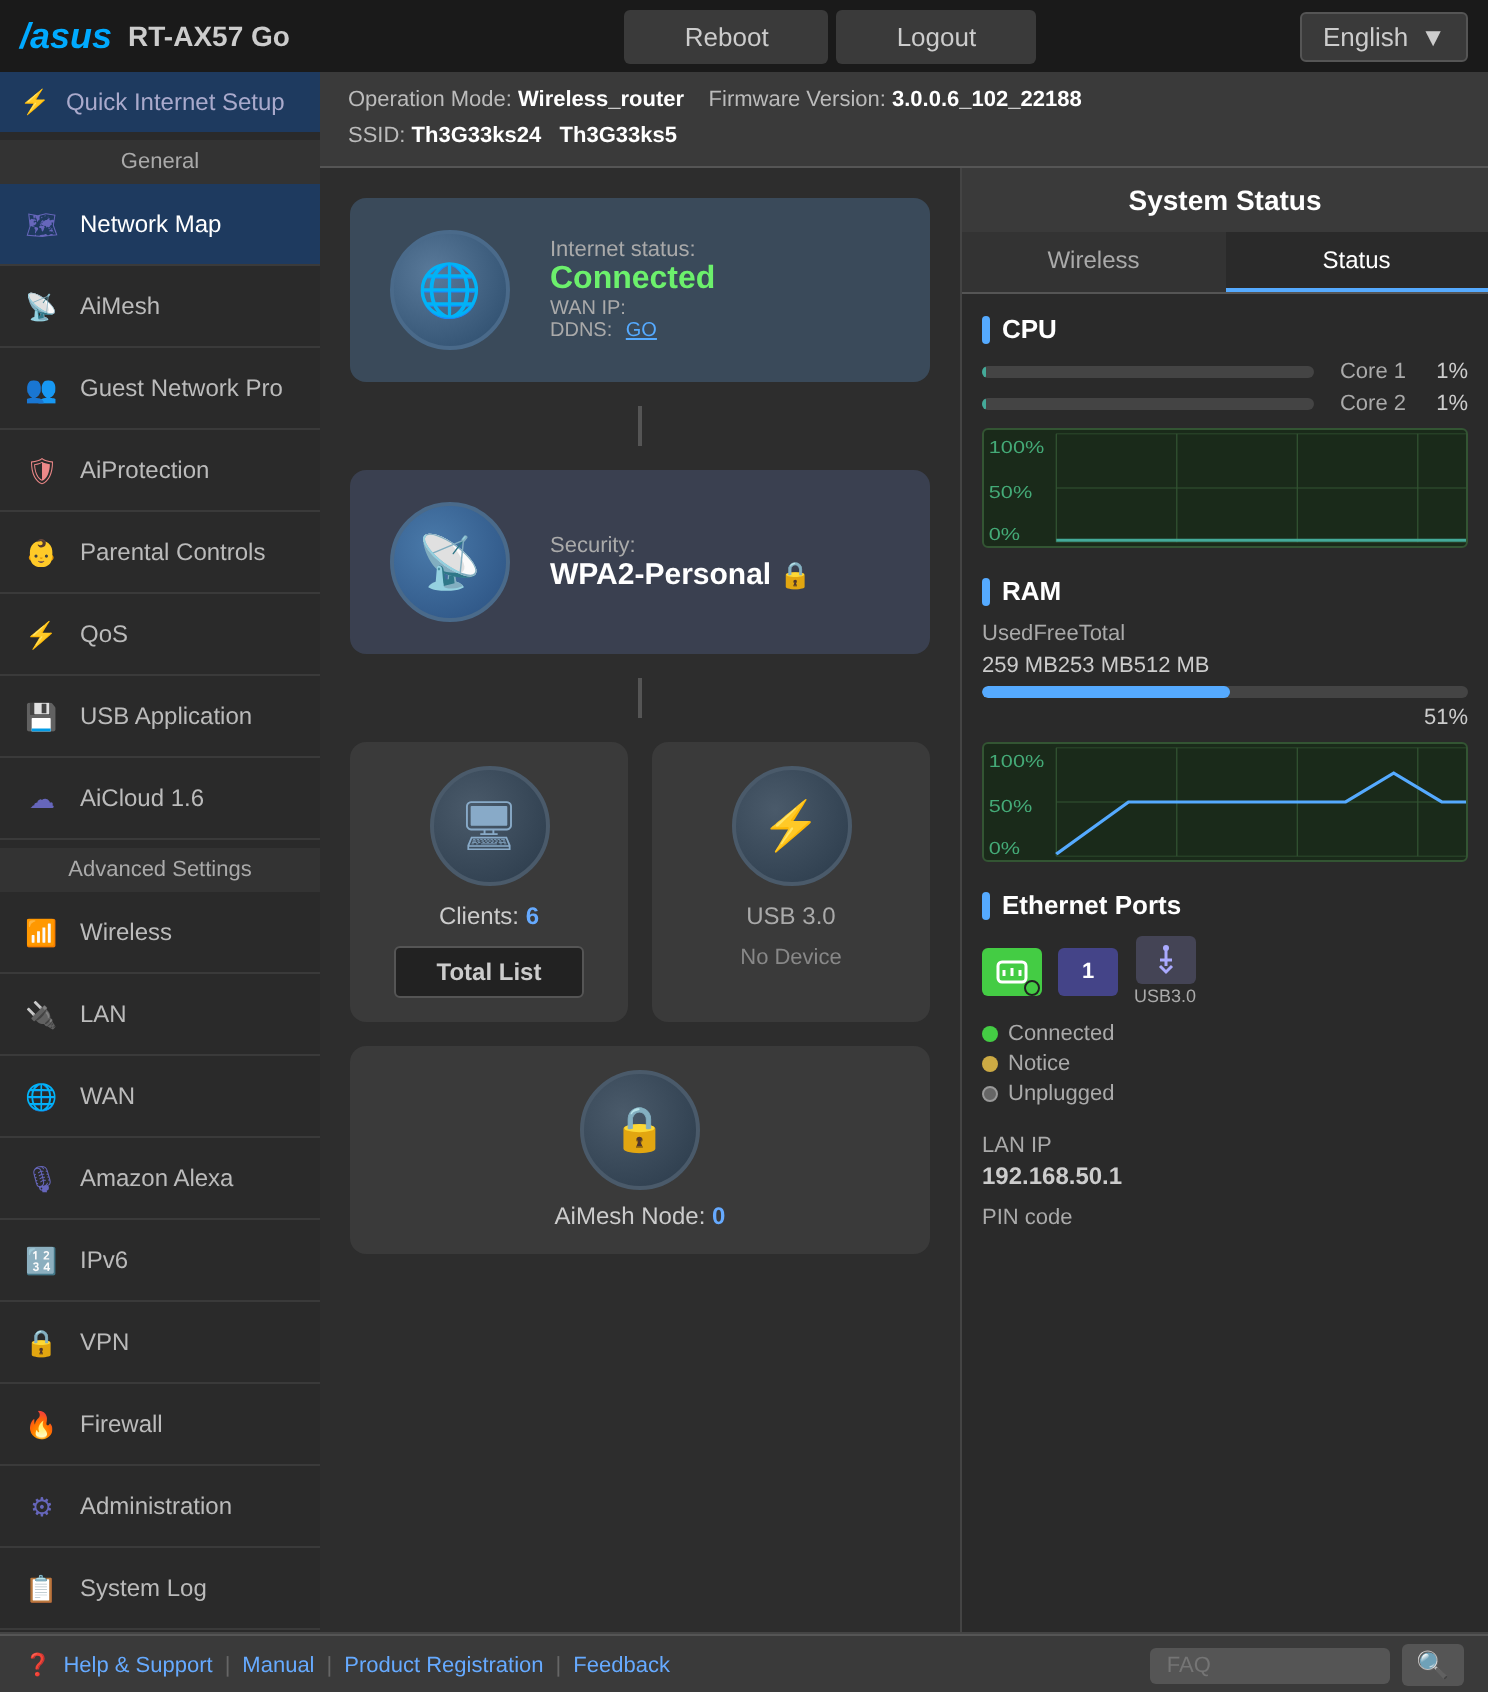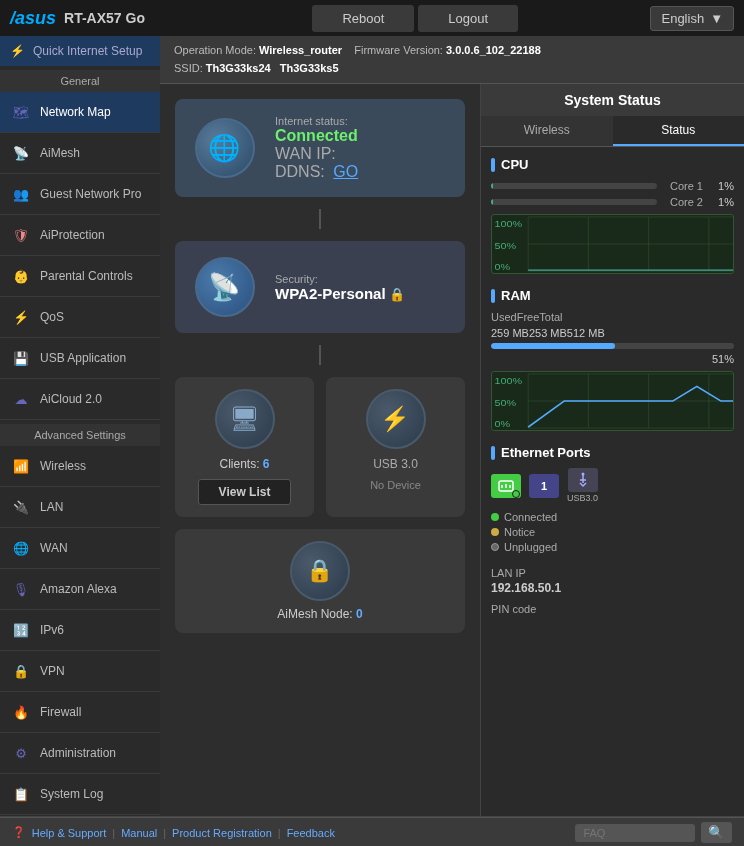--- a/index.html
+++ b/index.html
@@ -184,21 +184,21 @@
       font-size: 26px;
       color: #aaddff;
       flex-shrink: 0;
       border: 2px solid #4a6a8a;
     }
     .node-icon.router-icon {
       background: radial-gradient(circle at 35% 35%, #4a7aaa, #2a5080);
     }
     .node-info .status-connected { color: #6cf06c; font-size: 16px; font-weight: bold; }
     .node-info .status-label { color: #aaa; font-size: 11px; }
-    .node-info .ip-label { color: #aaa; font-size: 16px; }
+    .node-info .ip-label { color: #aaa; font-size: 10px; }
     .node-info .security-title { color: #aaa; font-size: 11px; }
     .node-info .security-value { color: #fff; font-size: 15px; font-weight: bold; }
     .lock-icon { color: #aaa; font-size: 13px; }
 
     
     .connector {
       width: 2px;
       height: 20px;
       background: #555;
       margin: 0 auto;
@@ -510,21 +510,21 @@
     <div class="sidebar-item">
       <div class="sidebar-icon blue">⚡</div>
       <span>QoS</span>
     </div>
     <div class="sidebar-item">
       <div class="sidebar-icon blue">💾</div>
       <span>USB Application</span>
     </div>
     <div class="sidebar-item">
       <div class="sidebar-icon blue">☁</div>
-      <span>AiCloud 2.0</span>
+      <span>AiCloud 1.6</span>
     </div>
 
     <div class="sidebar-section">Advanced Settings</div>
 
     <div class="sidebar-item">
       <div class="sidebar-icon blue">📶</div>
       <span>Wireless</span>
     </div>
     <div class="sidebar-item">
       <div class="sidebar-icon blue">🔌</div>
@@ -614,21 +614,21 @@
         <div class="connector"></div>
 
         <div class="bottom-nodes">
 
           <div class="small-node-box">
             <div class="small-icon">🖥</div>
             <div>
               <span>Clients:</span>
               <span class="clients-count">6</span>
             </div>
-            <button class="view-list-btn">View List</button>
+            <button class="view-list-btn">Total List</button>
           </div>
 
           <div class="small-node-box">
             <div class="small-icon">⚡</div>
             <div class="usb-label">USB 3.0</div>
             <div class="no-device">No Device</div>
           </div>
         </div>
 
         <div class="aimesh-node">

